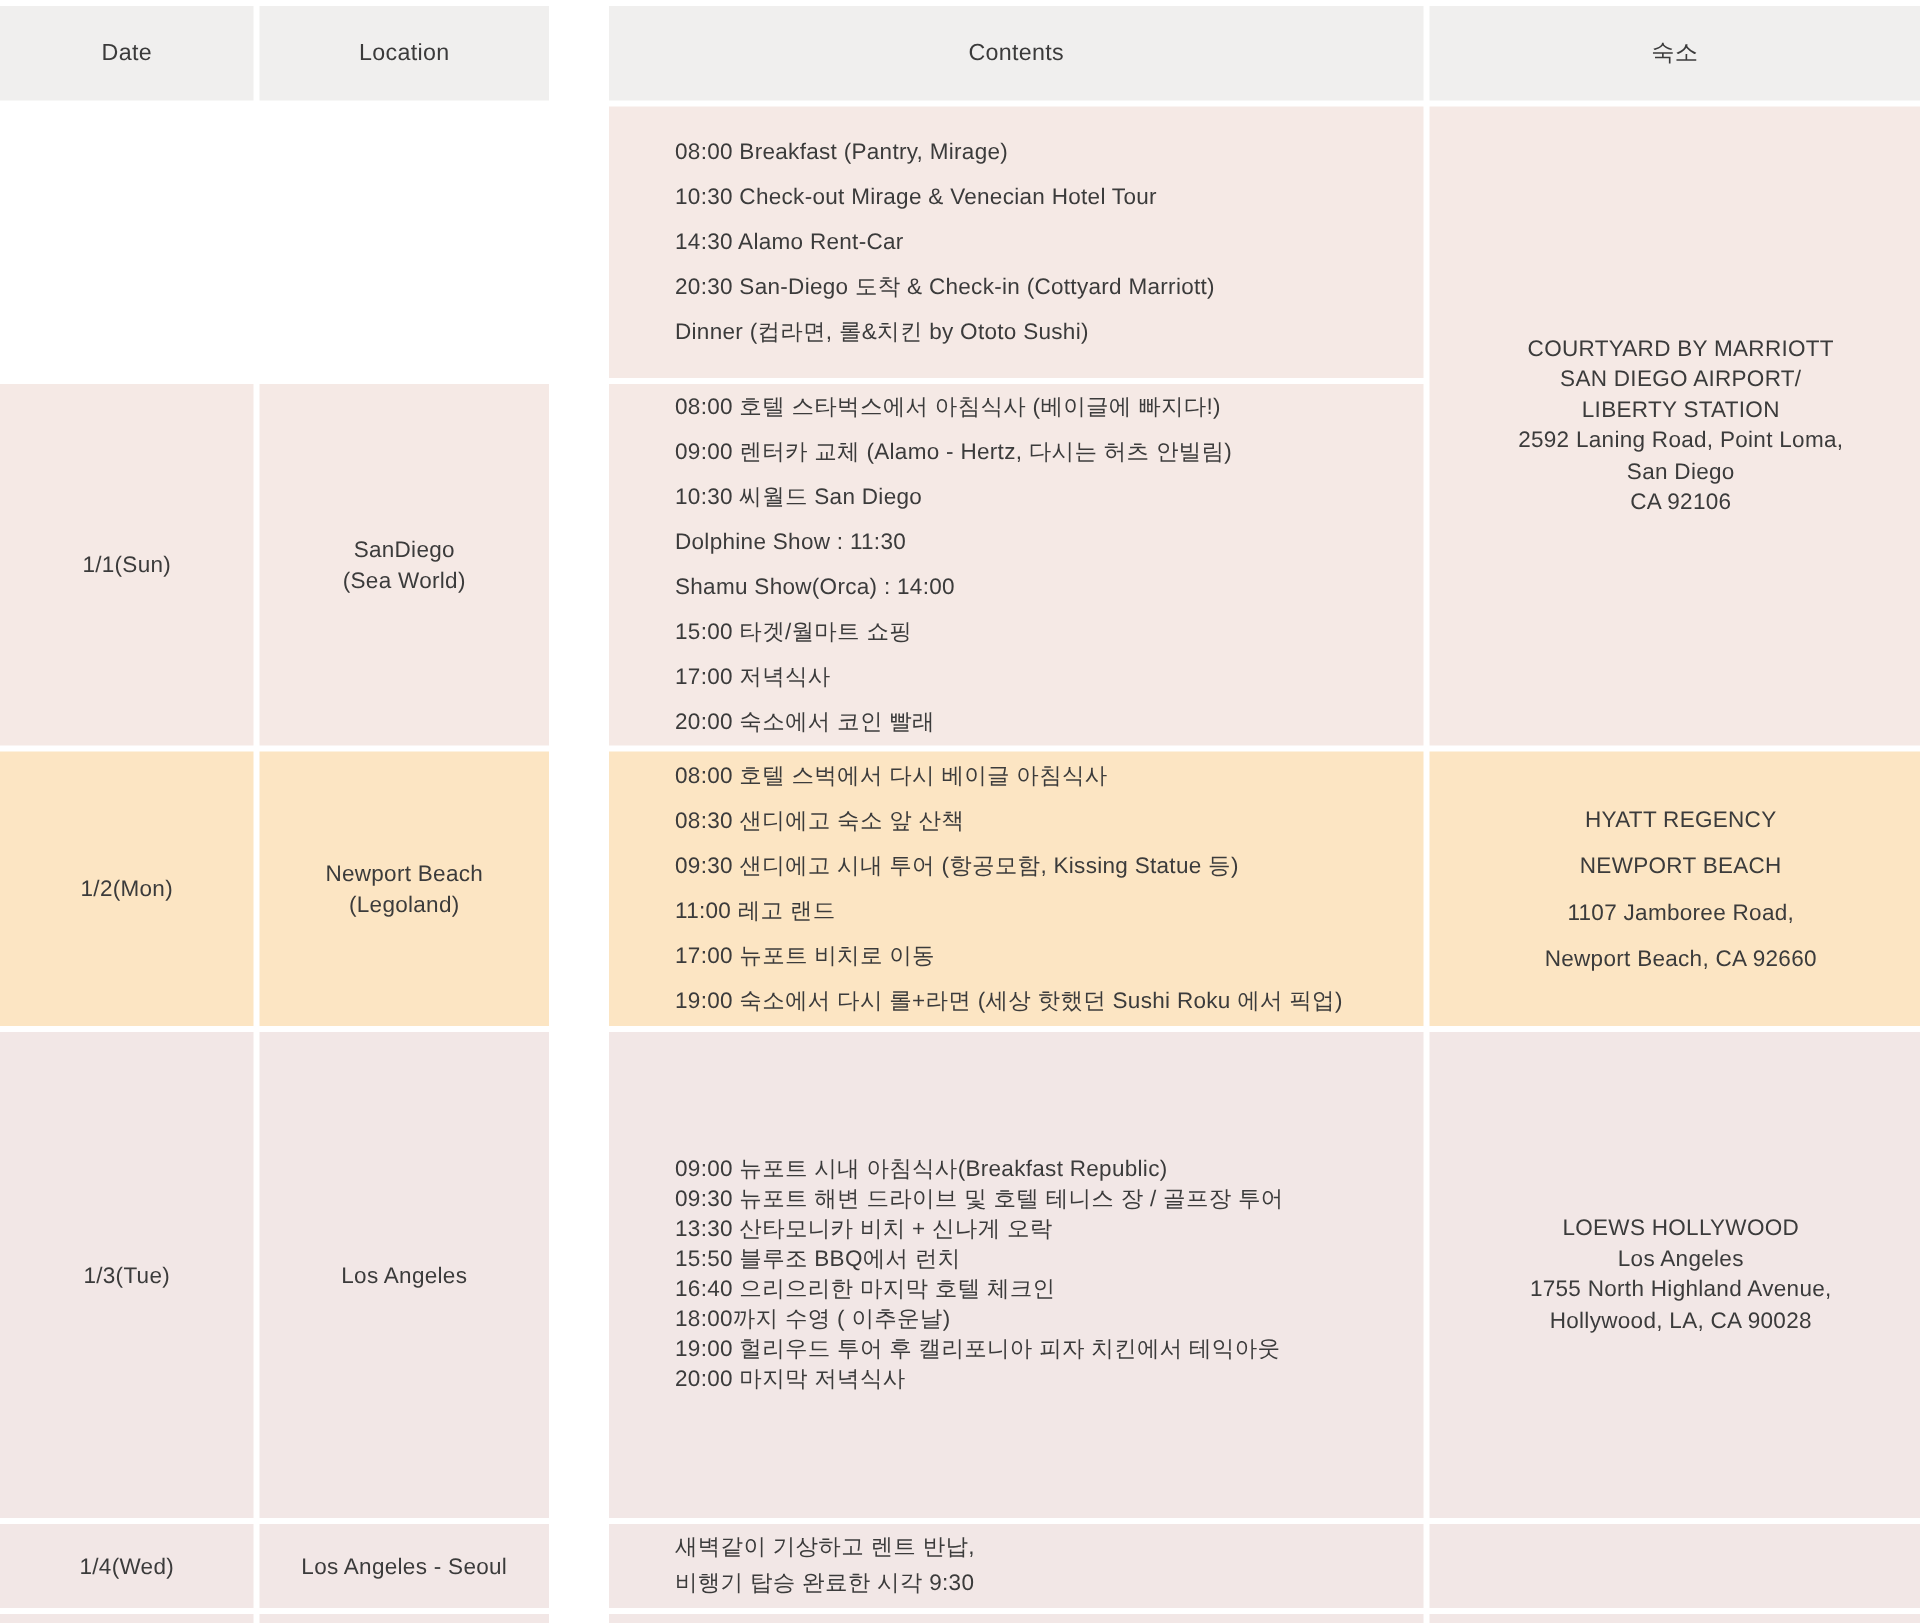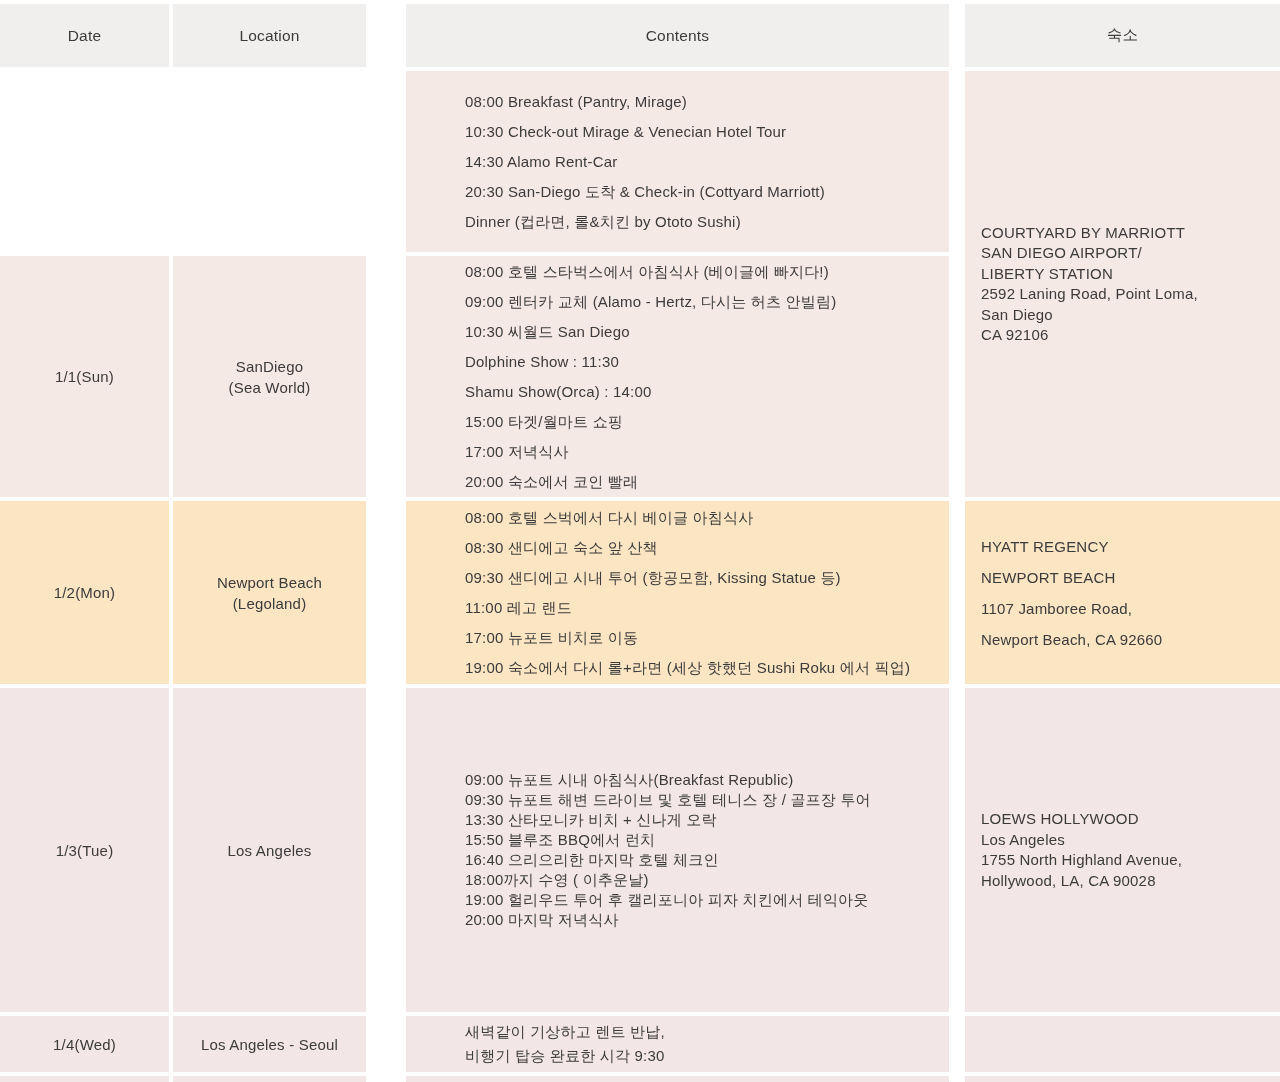--- a/index.html
+++ b/index.html
@@ -20,30 +20,30 @@
   .cell{
     display:flex;flex-direction:column;justify-content:center;
     box-sizing:border-box;
     overflow:hidden;
   }
   .center{align-items:center;text-align:center;}
   .header-cell{background:var(--header-bg,#f0efee);font-size:15.5px;}
   .pink-a{background:var(--pink-a,#f5e9e5);}
   .pink-b{background:var(--pink-b,#f2e7e6);}
   .highlight{background:var(--highlight,#fce5c3);}
-  .contents-cell{padding-left:59px;padding-right:10px;align-items:flex-start;text-align:left;}
-  .hotel-cell{padding-left:16px;padding-right:8px;align-items:flex-start;text-align:left;}
+  .contents-cell{padding-left:44px;padding-right:10px;align-items:flex-start;text-align:left;}
+  .hotel-cell{padding-left:16px;padding-right:8px;align-items:center;text-align:left;}
   .lh30 .line{line-height:30px;}
   .lh31 .line{line-height:31px;}
   .lh24 .line{line-height:24px;}
   .lh21 .line{line-height:20.5px;}
   .lh20 .line{line-height:20px;}
   .loc-line{line-height:21px;}
   
-  .c1{grid-column:1;} .c2{grid-column:2;} .c3{grid-column:3;margin-left:36px;} .c4{grid-column:4;margin-left:12px;}
+  .c1{grid-column:1;} .c2{grid-column:2;} .c3{grid-column:3;margin-left:36px;} .c4{grid-column:4;}
   .r1{grid-row:1;} .r2{grid-row:2;} .r3{grid-row:3;} .r4{grid-row:4;}
   .r5{grid-row:5;} .r6{grid-row:6;} .r7{grid-row:7;}
   .hotel-span{grid-row:2 / 4;}
 </style>
 </head>
 <body>
 
 <div id="itinerary-table">
 
   <div class="cell header-cell center r1 c1">

